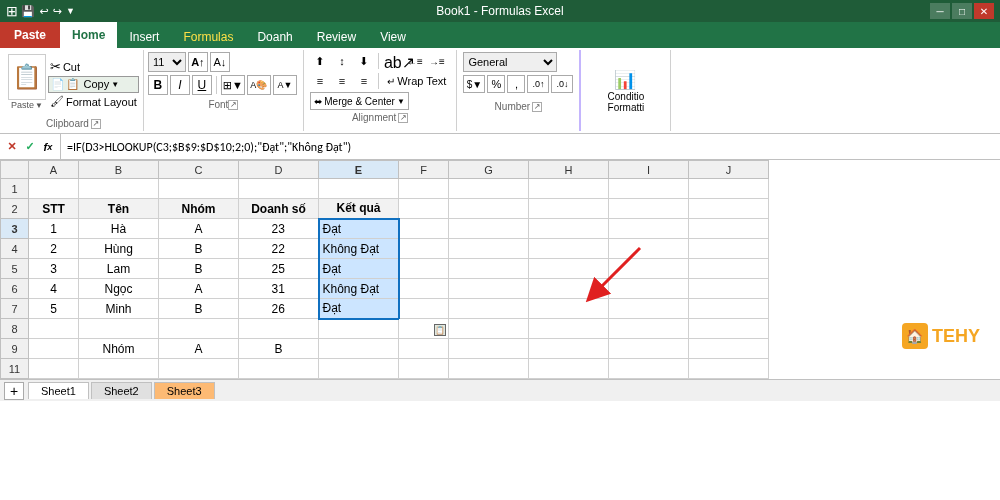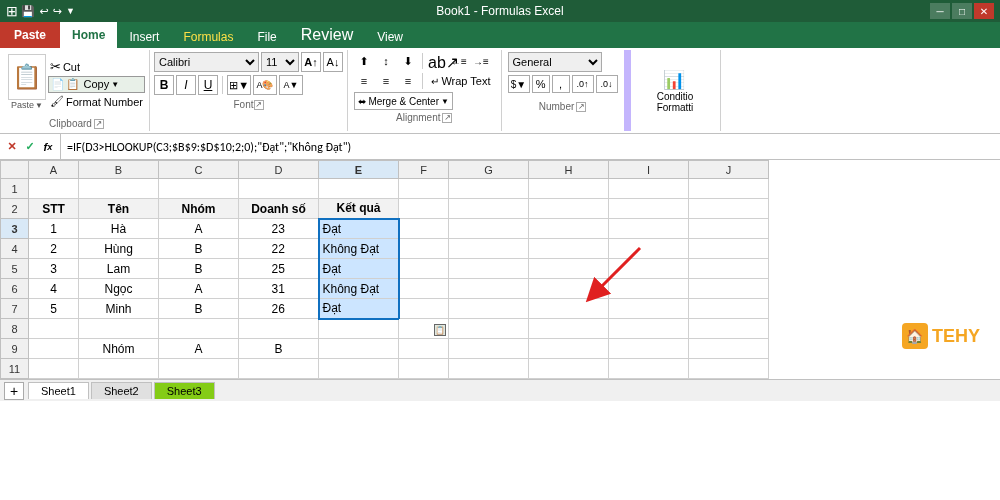--- a/index.html
+++ b/index.html
@@ -114,22 +114,22 @@
     <button style="background:rgba(255,255,255,0.2); border:none; color:white; width:20px; height:16px; cursor:pointer; font-size:10px;">□</button>
     <button style="background:#c0392b; border:none; color:white; width:20px; height:16px; cursor:pointer; font-size:10px;">✕</button>
   </div>
 </div>
 
 <div style="background:#217346; display:flex; align-items:flex-end; height:26px;">
   <button style="background:#c0392b; color:white; border:none; padding:4px 14px; font-size:12px; font-weight:bold; cursor:pointer; height:26px;">Paste</button>
   <button style="background:white; color:#217346; border:none; padding:4px 12px; font-size:12px; cursor:pointer; height:26px; font-weight:bold;">Home</button>
   <button style="background:transparent; color:white; border:none; padding:4px 12px; font-size:12px; cursor:pointer;">Insert</button>
   <button style="background:transparent; color:#fde047; border:none; padding:4px 12px; font-size:12px; cursor:pointer;">Formulas</button>
-  <button style="background:transparent; color:white; border:none; padding:4px 12px; font-size:12px; cursor:pointer;">File</button>
-  <button style="background:transparent; color:white; border:none; padding:4px 12px; font-size:16px; cursor:pointer;">Review</button>
+  <button style="background:transparent; color:white; border:none; padding:4px 12px; font-size:12px; cursor:pointer;">Doanh</button>
+  <button style="background:transparent; color:white; border:none; padding:4px 12px; font-size:12px; cursor:pointer;">Review</button>
   <button style="background:transparent; color:white; border:none; padding:4px 12px; font-size:12px; cursor:pointer;">View</button>
 </div>
 
 <div class="ribbon">
 
   <div style="display:flex; flex-direction:column; padding:2px 4px; border-right:1px solid #d0d0d0; min-width:80px;">
     <div style="display:flex; gap:2px; flex:1; align-items:flex-start; padding-top:2px;">
       <div style="display:flex; flex-direction:column; align-items:center;">
         <button style="background:white; border:1px solid #ccc; cursor:pointer; padding:2px 4px; font-size:24px; display:flex; align-items:center; justify-content:center; width:38px; height:46px;">
           📋
@@ -141,35 +141,32 @@
           <span style="font-size:13px;">✂</span>
             <span>Cut</span>
         </button>
         <button style="background:transparent; border:none; cursor:pointer; font-size:11px; text-align:left; display:flex; align-items:center; gap:2px; padding:1px 2px; border:1px solid #999; background:#e8f0e8;">
           <span style="font-size:11px;">📄</span>
             <span>📋 Copy</span>
             <span style="font-size:8px;">▼</span>
         </button>
         <button style="background:transparent; border:none; cursor:pointer; font-size:11px; text-align:left; display:flex; align-items:center; gap:2px; padding:1px 2px;">
           <span style="font-size:11px;">🖌</span>
-            <span>Format Number</span>
+            <span>Format Layout</span>
         </button>
       </div>
     </div>
     <div style="font-size:10px; color:#666; text-align:center; margin-top:2px; display:flex; align-items:center; justify-content:center; gap:2px;">
       <span>Clipboard</span>
       <span style="font-size:8px; cursor:pointer; border:1px solid #aaa; width:10px; height:10px; display:flex; align-items:center; justify-content:center;">↗</span>
     </div>
   </div>
 
   <div style="display:flex; flex-direction:column; padding:2px 4px; border-right:1px solid #d0d0d0; min-width:160px;">
     <div style="display:flex; gap:2px; align-items:center; margin-bottom:3px;">
-      <select style="width:105px; height:20px; font-size:11px; border:1px solid #aaa;">
-        <option>Calibri</option>
-      </select>
       <select style="width:38px; height:20px; font-size:11px; border:1px solid #aaa;">
         <option>11</option>
       </select>
       <button style="width:20px; height:20px; border:1px solid #aaa; background:white; cursor:pointer; font-size:11px; font-weight:bold;">A↑</button>
       <button style="width:20px; height:20px; border:1px solid #aaa; background:white; cursor:pointer; font-size:11px;">A↓</button>
     </div>
     <div style="display:flex; gap:2px; align-items:center;">
       <button style="width:20px; height:20px; border:1px solid #aaa; background:white; cursor:pointer; font-weight:bold; font-size:12px;">B</button>
       <button style="width:20px; height:20px; border:1px solid #aaa; background:white; cursor:pointer; font-style:italic; font-size:12px;">I</button>
       <button style="width:20px; height:20px; border:1px solid #aaa; background:white; cursor:pointer; font-size:12px; text-decoration:underline;">U</button>
@@ -210,21 +207,21 @@
         <span>Merge &amp; Center</span>
         <span style="font-size:8px;">▼</span>
       </button>
     </div>
     <div style="font-size:10px; color:#666; text-align:center; margin-top:2px; display:flex; align-items:center; justify-content:center; gap:2px;">
       <span>Alignment</span>
       <span style="font-size:8px; cursor:pointer; border:1px solid #aaa; width:10px; height:10px; display:flex; align-items:center; justify-content:center;">↗</span>
     </div>
   </div>
 
-  <div style="display:flex; flex-direction:column; padding:2px 6px; border-right:7px solid #c4b5fd; min-width:100px;">
+  <div style="display:flex; flex-direction:column; padding:2px 6px; border-right:2px solid #c4b5fd; min-width:100px;">
     <div style="margin-bottom:3px;">
       <select style="width:94px; height:20px; font-size:11px; border:1px solid #aaa;">
         <option>General</option>
       </select>
     </div>
     <div style="display:flex; gap:2px; align-items:center;">
       <button style="width:22px; height:18px; border:1px solid #aaa; background:white; cursor:pointer; font-size:10px;">$▼</button>
       <button style="width:18px; height:18px; border:1px solid #aaa; background:white; cursor:pointer; font-size:11px;">%</button>
       <button style="width:18px; height:18px; border:1px solid #aaa; background:white; cursor:pointer; font-size:11px;">,</button>
       <button style="width:22px; height:18px; border:1px solid #aaa; background:white; cursor:pointer; font-size:9px;">.0↑</button>
@@ -445,14 +442,14 @@
   <div style="position:absolute; bottom:30px; right:20px; display:flex; align-items:center; gap:4px;">
     <div style="width:26px; height:26px; background:#f5a623; border-radius:4px; display:flex; align-items:center; justify-content:center; font-size:14px;">🏠</div>
     <span style="font-size:18px; font-weight:bold; color:#f5a623;">TEHY</span>
   </div>
 </div>
 
 <div style="background:#f0f0f0; border-top:1px solid #c0c0c0; display:flex; align-items:center; height:22px; padding:0 4px;">
   <button style="width:20px; height:18px; border:1px solid #aaa; background:white; cursor:pointer; font-size:14px; line-height:1; display:flex; align-items:center; justify-content:center;">+</button>
   <div style="padding:2px 12px; border:1px solid #c0c0c0; border-bottom:none; background:white; font-size:11px; cursor:pointer; margin-left:4px;">Sheet1</div>
   <div style="padding:2px 12px; border:1px solid #c0c0c0; border-bottom:none; background:#e0e0e0; font-size:11px; cursor:pointer; margin-left:2px;">Sheet2</div>
-  <div style="padding:2px 12px; border:1px solid #c0c0c0; border-bottom:none; background:#84cc16; font-size:11px; cursor:pointer; margin-left:2px;">Sheet3</div>
+  <div style="padding:2px 12px; border:1px solid #c0c0c0; border-bottom:none; background:#fdba74; font-size:11px; cursor:pointer; margin-left:2px;">Sheet3</div>
 </div>
 
 </body></html>

